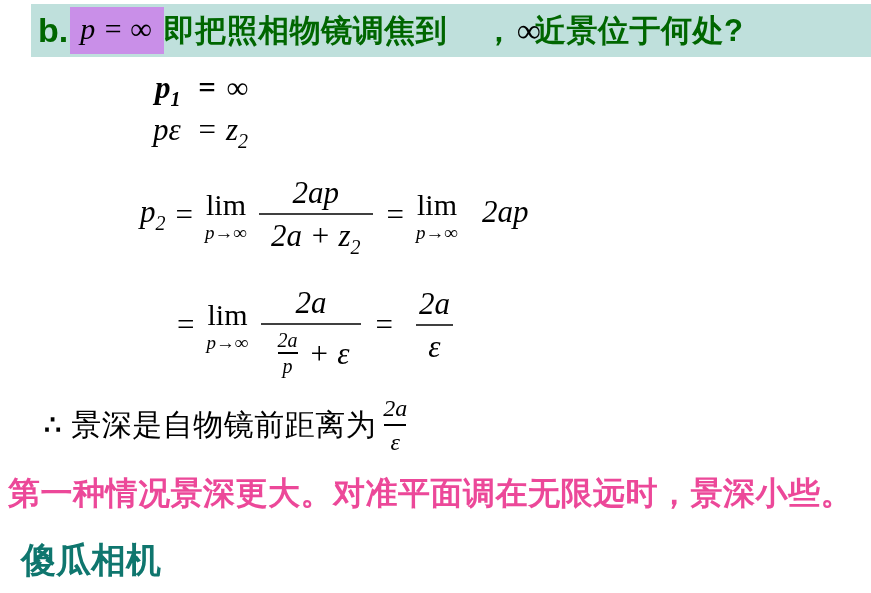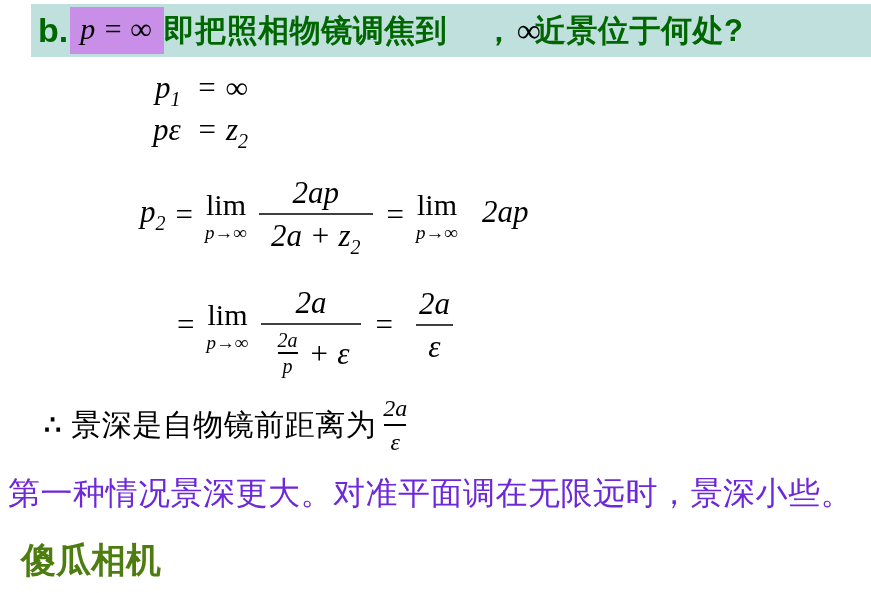--- a/index.html
+++ b/index.html
@@ -60,44 +60,44 @@
   .cfrac {
     display:inline-flex; flex-direction:column; align-items:center;
     font-family:"Liberation Serif", serif; font-style:italic; font-size:24px;
     line-height:1; margin:0 1px;
   }
   .cfrac .num { padding:0 6px 4px; }
   .cfrac .den { border-top:2px solid #000; padding:4px 6px 0; }
 
   
   .remark1 {
-    position:absolute; left:8px; top:472px; color:#6d28d9; font-weight:normal;
+    position:absolute; left:8px; top:472px; color:#ec4899; font-weight:bold;
     font-size:32px; white-space:nowrap; letter-spacing:0.5px;
   }
   .remark2 {
-    position:absolute; left:21px; top:537px; color:#4d7c0f; font-weight:bold;
+    position:absolute; left:21px; top:537px; color:#0f766e; font-weight:bold;
     font-size:35px; white-space:nowrap;
   }
 </style>
 </head>
 <body>
 
 <div class="slide">
 
   <div class="band">
     <span class="t-prefix">b.</span>
     <span class="t-highlight">p = ∞</span>
     <span class="t-green">即把照相物镜调焦到</span>
     <span class="t-gap"></span>
     <span class="t-green">，</span>
     <span class="t-inf">∞</span>
     <span class="t-green">近景位于何处?</span>
   </div>
 
-  <div class="math-plain" style="left:155px; top:72px;">
+  <div class="math-plain" style="left:155px; top:72px;font-weight:bold;">
     <span>p</span><span class="sub">1</span>
     <span class="meq">=</span><span>∞</span>
   </div>
 
   <div class="math-plain" style="left:153px; top:114px;">
     <span>pε</span>
     <span class="meq">=</span><span>z</span><span class="sub">2</span>
   </div>
 
   <div class="math-row" style="left:140px; top:177px;">

